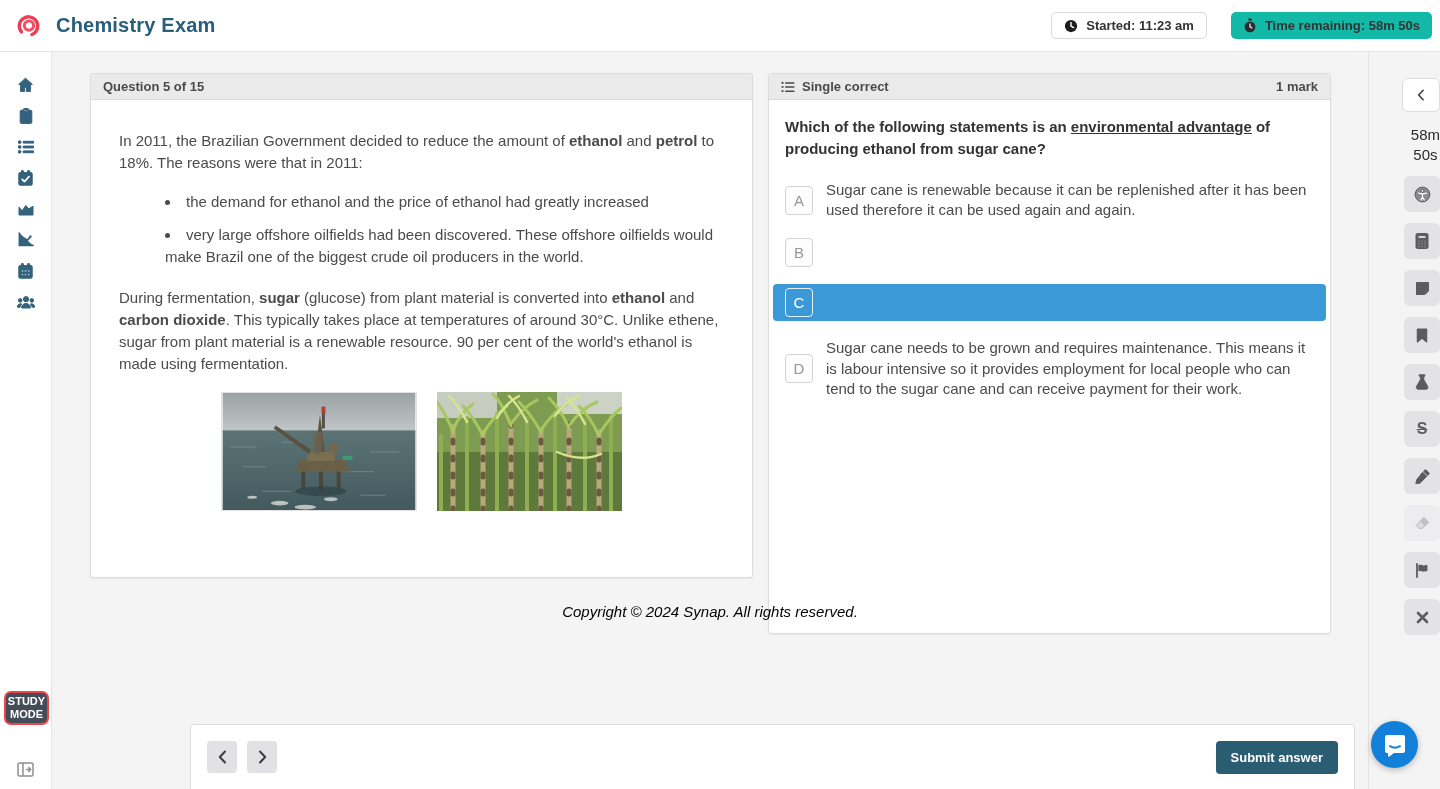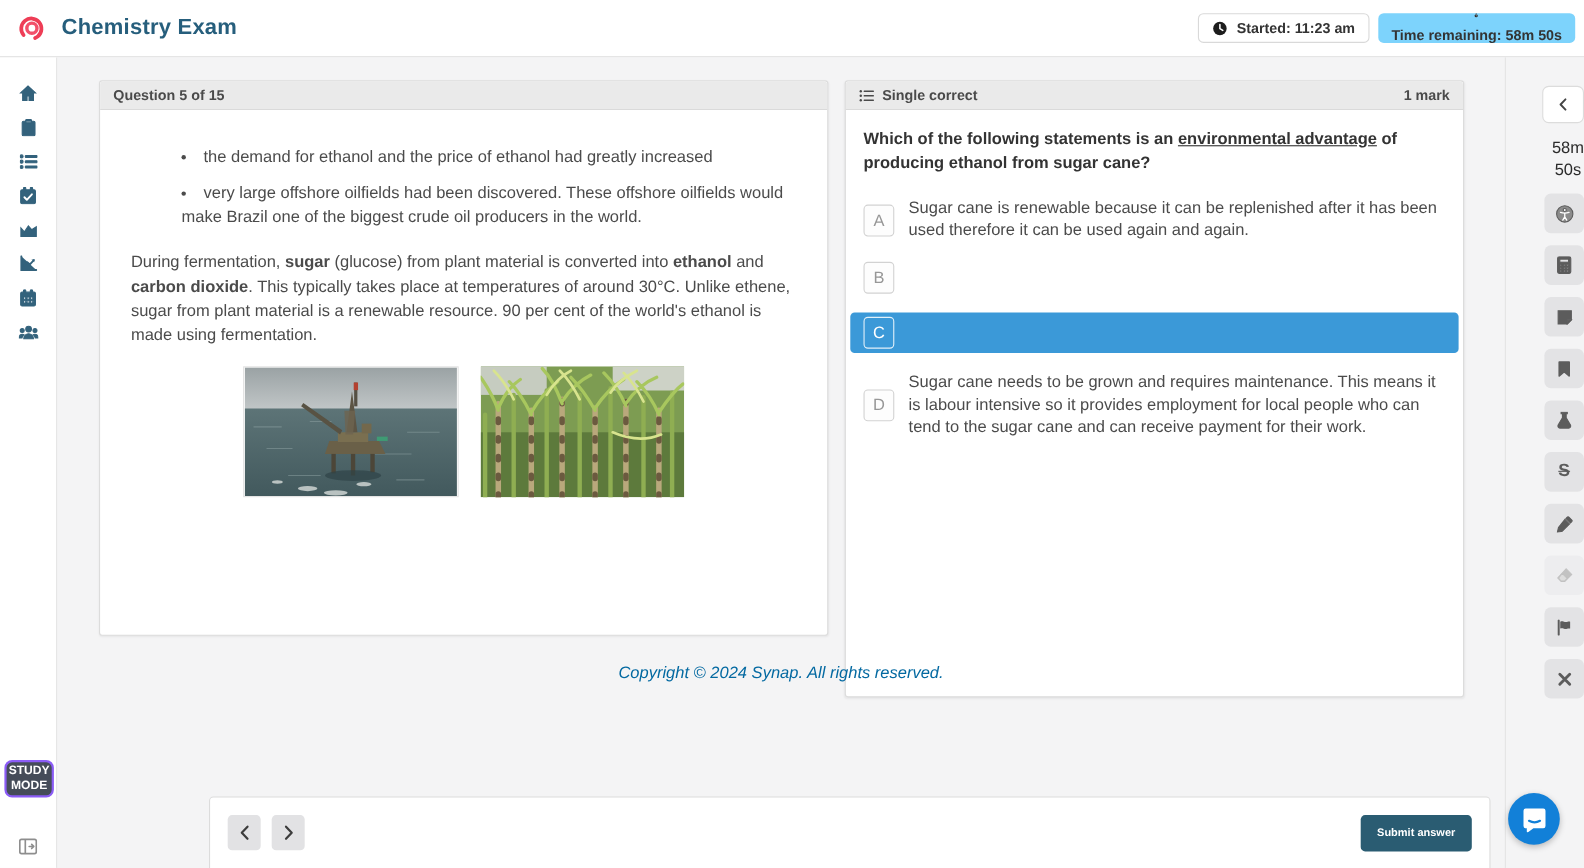--- a/index.html
+++ b/index.html
@@ -11,27 +11,27 @@
     color:#4b4b4b;
   }
   
   .topbar {
     position:absolute; top:0; left:0; width:1440px; height:52px;
     background:#fff; border-bottom:1px solid #e3e3e3;
     display:flex; align-items:center; z-index:5;
   }
   .logo-wrap { width:56px; display:flex; justify-content:center; }
   .app-title { font-size:20px; font-weight:600; color:#265e7c; letter-spacing:.2px; }
-  .topbar-right { margin-left:auto; display:flex; gap:8px; padding-right:8px; }
+  .topbar-right { margin-left:auto; display:flex; gap:24px; padding-right:8px; }
   .badge {
     display:flex; align-items:center; gap:8px; height:27px;
     padding:0 12px; border-radius:5px; font-size:13px; font-weight:700; color:#333;
   }
   .badge.started { background:#fff; border:1px solid #d9d9d9; }
-  .badge.remaining { background:#7dd3fc;flex-direction:column; }
+  .badge.remaining { background:#14b8a6; }
   
   .left-nav {
     position:absolute; top:52px; left:0; width:52px; height:737px;
     background:#fff; border-right:1px solid #e4e4e4;
     display:flex; flex-direction:column; align-items:center; padding-top:17px; z-index:4;
   }
   .left-nav .nav-item {
     width:32px; height:31px; display:flex; align-items:center; justify-content:center;
     cursor:pointer;
   }
@@ -69,35 +69,35 @@
   .opt-text { font-size:15px; line-height:1.38; color:#4b4b4b; }
   .opt.sel {
     background:#3b99d8; margin:0 -12px 17px -12px; padding:4px 12px;
     border-radius:4px; color:#fff;
   }
   .opt.sel .opt-letter { background:transparent; border:1px solid rgba(255,255,255,.85); color:#fff; }
   .opt.sel .opt-text { color:#fff; }
   
   .copyright {
     position:absolute; top:603px; left:52px; width:1316px; text-align:center;
-    font-size:15px; font-style:italic; color:#0369a1;
+    font-size:15px; font-style:italic; color:#000000;
   }
   .bottom-bar {
     position:absolute; top:724px; left:190px; width:1165px; height:80px;
     background:#fff; border:1px solid #dcdcdc; border-radius:4px; z-index:3;
   }
   .nav-btns { position:absolute; top:16px; left:16px; display:flex; gap:10px; }
   .arrow-btn {
     width:30px; height:32px; background:#e2e2e4; border:none; border-radius:4px;
     font-size:17px; color:#3c3c3c; cursor:pointer; display:flex; align-items:center; justify-content:center;
     font-weight:700;
   }
   .submit-btn {
     position:absolute; top:16px; right:16px; height:33px; padding:0 15px;
-    background:#2a5c72; color:#fff; font-size:10px; font-weight:700;
+    background:#2a5c72; color:#fff; font-size:13px; font-weight:700;
     border:none; border-radius:4px; cursor:pointer;
     font-family:"Liberation Sans", sans-serif;
   }
   
   .right-rail {
     position:absolute; top:52px; right:0; width:72px; height:737px;
     background:#f4f4f5; border-left:1px solid #e4e4e4;
     display:flex; flex-direction:column; align-items:flex-end; z-index:4;
   }
   .collapse-btn {
@@ -111,21 +111,21 @@
     margin-top:11px; cursor:pointer; display:flex; align-items:center; justify-content:center;
     color:#555;
   }
   .tool-btn svg { fill:#5c5c5c; stroke:#5c5c5c; }
   .tool-btn.disabled { background:#ededef; }
   .tool-btn.disabled svg { fill:#c2c2c2; stroke:#c2c2c2; }
   .strike-s { font-size:16px; font-weight:700; color:#5c5c5c; text-decoration:line-through; }
   
   .study-mode {
     position:absolute; left:4px; top:691px; width:45px;
-    background:#454c59; border:2px solid #8b5cf6; border-radius:7px;
+    background:#454c59; border:2px solid #ef4444; border-radius:7px;
     color:#fff; font-size:11px; font-weight:700; text-align:center;
     line-height:13px; padding:2px 0; z-index:6;
   }
   .expand-toggle { position:absolute; left:17px; top:761px; cursor:pointer; z-index:6; }
   .chat-bubble {
     position:absolute; right:22px; top:721px; width:47px; height:47px; border-radius:50%;
     background:#1280d8; display:flex; align-items:center; justify-content:center;
     box-shadow:0 2px 6px rgba(0,0,0,.25); cursor:pointer; z-index:10;
   }
 </style>
@@ -227,20 +227,21 @@
       <path d="M17.6 12.2c0-2-1.3-3.4-3-3.4-.5 0-1 .1-1.4.4 1 1 1.6 2.1 1.8 3z"></path>
     </svg>
   </div>
 </nav>
 
 <section class="panel panel-q">
   <div class="panel-head">
     <span>Question 5 of 15</span>
   </div>
   <div class="q-body">
+    <p><span>In 2011, the Brazilian Government decided to reduce the amount of </span><span style="font-weight: 700;">ethanol</span><span> and </span><span style="font-weight: 700;">petrol</span><span> to 18%. The reasons were that in 2011:</span></p>
     <ul>
         <li>the demand for ethanol and the price of ethanol had greatly increased</li>
         <li>very large offshore oilfields had been discovered. These offshore oilfields would make Brazil one of the biggest crude oil producers in the world.</li>
       </ul>
     <p><span>During fermentation, </span><span style="font-weight: 700;">sugar</span><span> (glucose) from plant material is converted into </span><span style="font-weight: 700;">ethanol</span><span> and </span><span style="font-weight: 700;">carbon dioxide</span><span>. This typically takes place at temperatures of around 30°C. Unlike ethene, sugar from plant material is a renewable resource. 90 per cent of the world's ethanol is made using fermentation.</span></p>
     <div class="img-row">
 
       <svg class="photo-frame" width="196" height="119" viewBox="0 0 196 119">
         <defs>
           <linearGradient id="sky" x1="0" y1="0" x2="0" y2="1">

